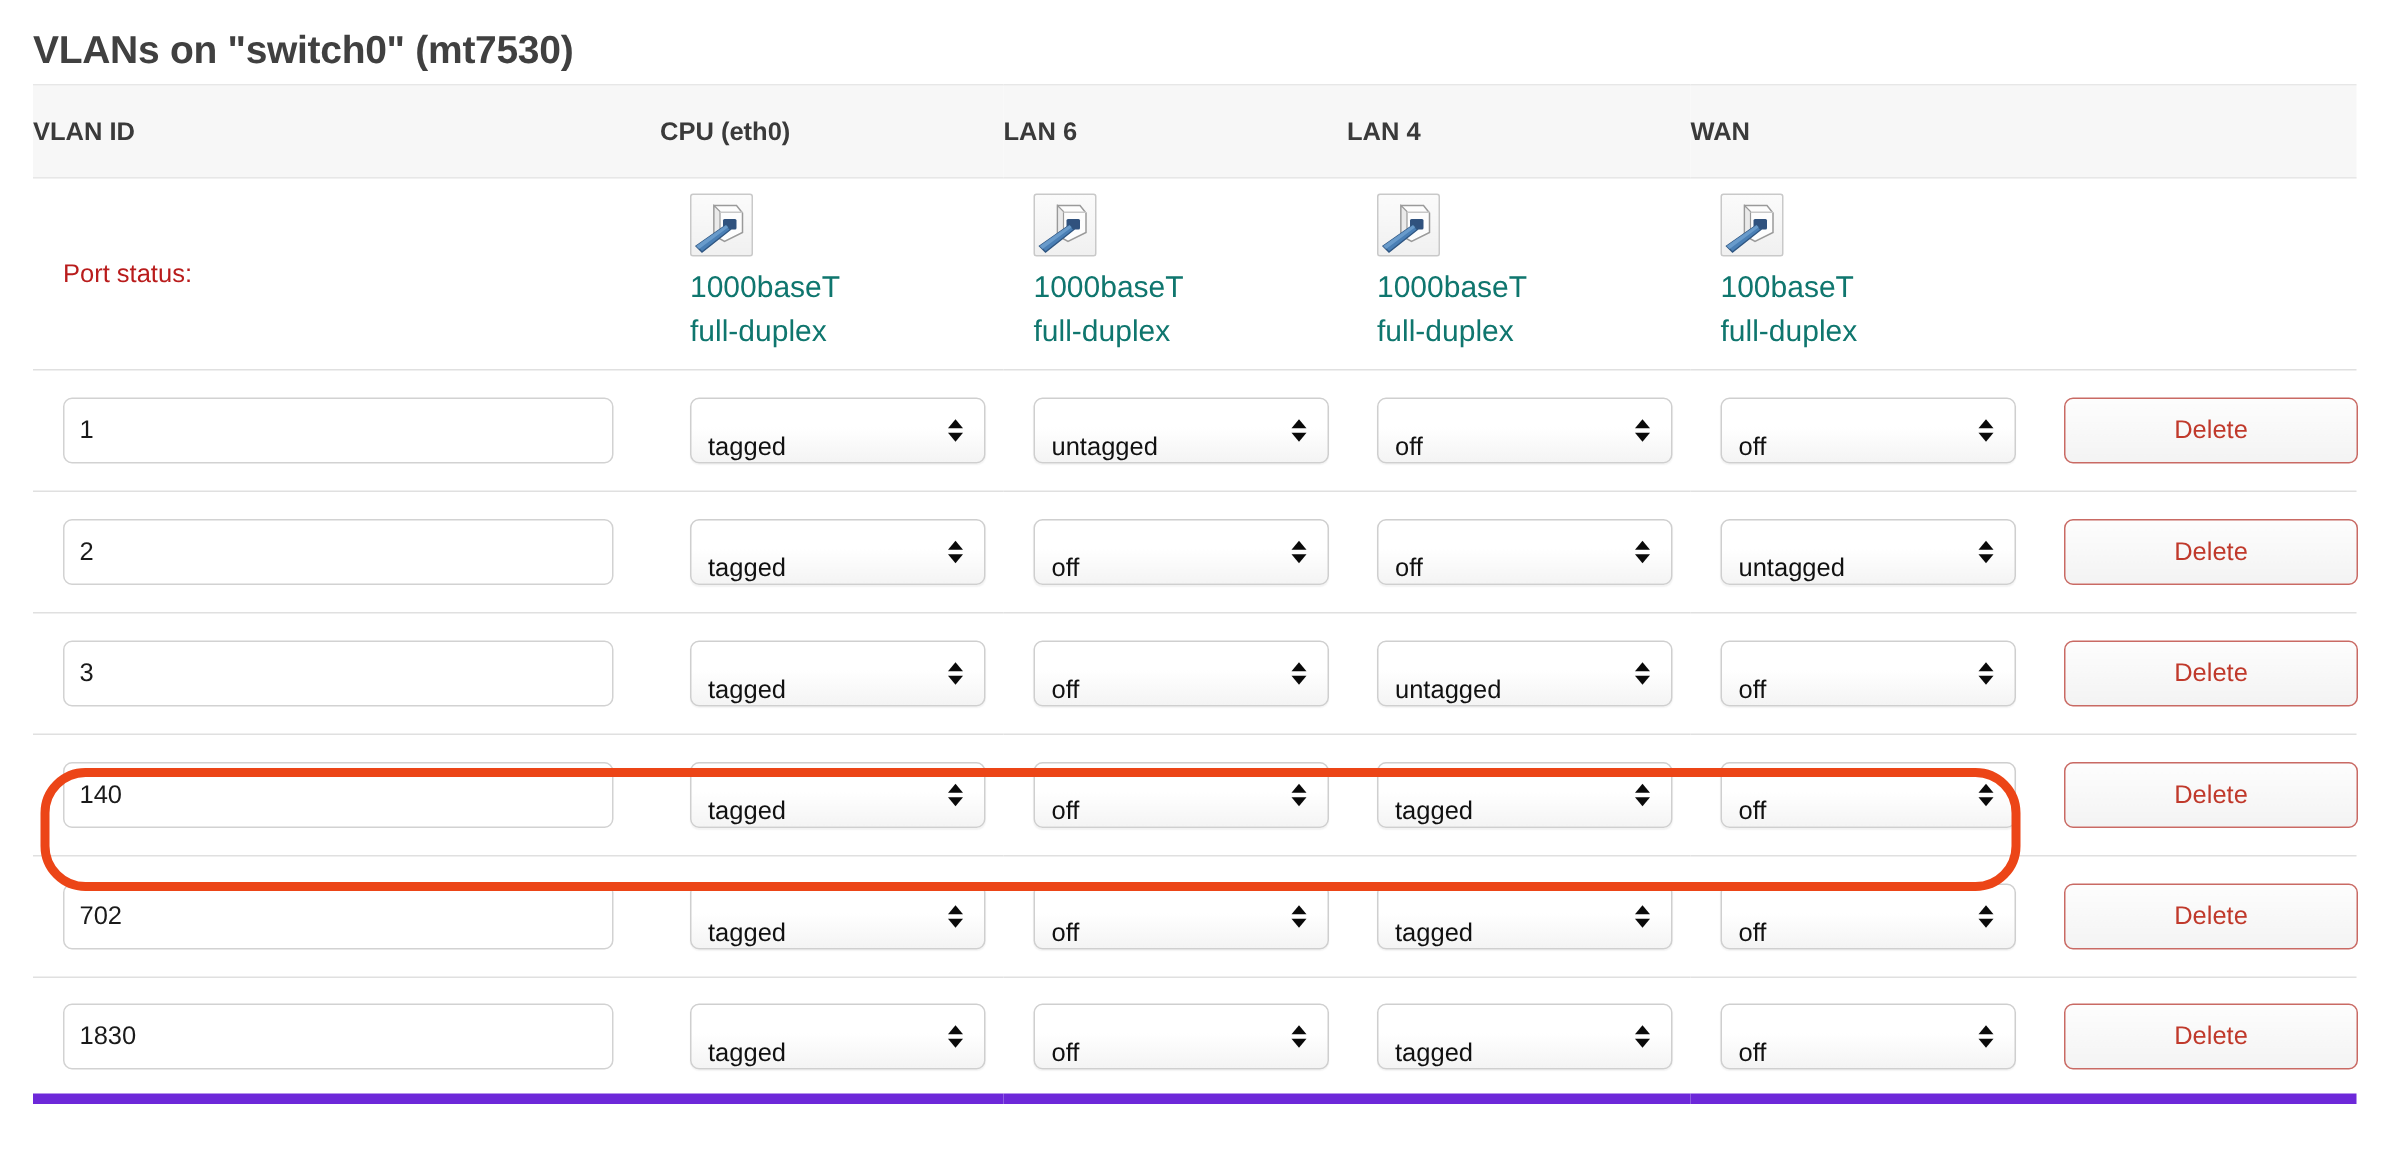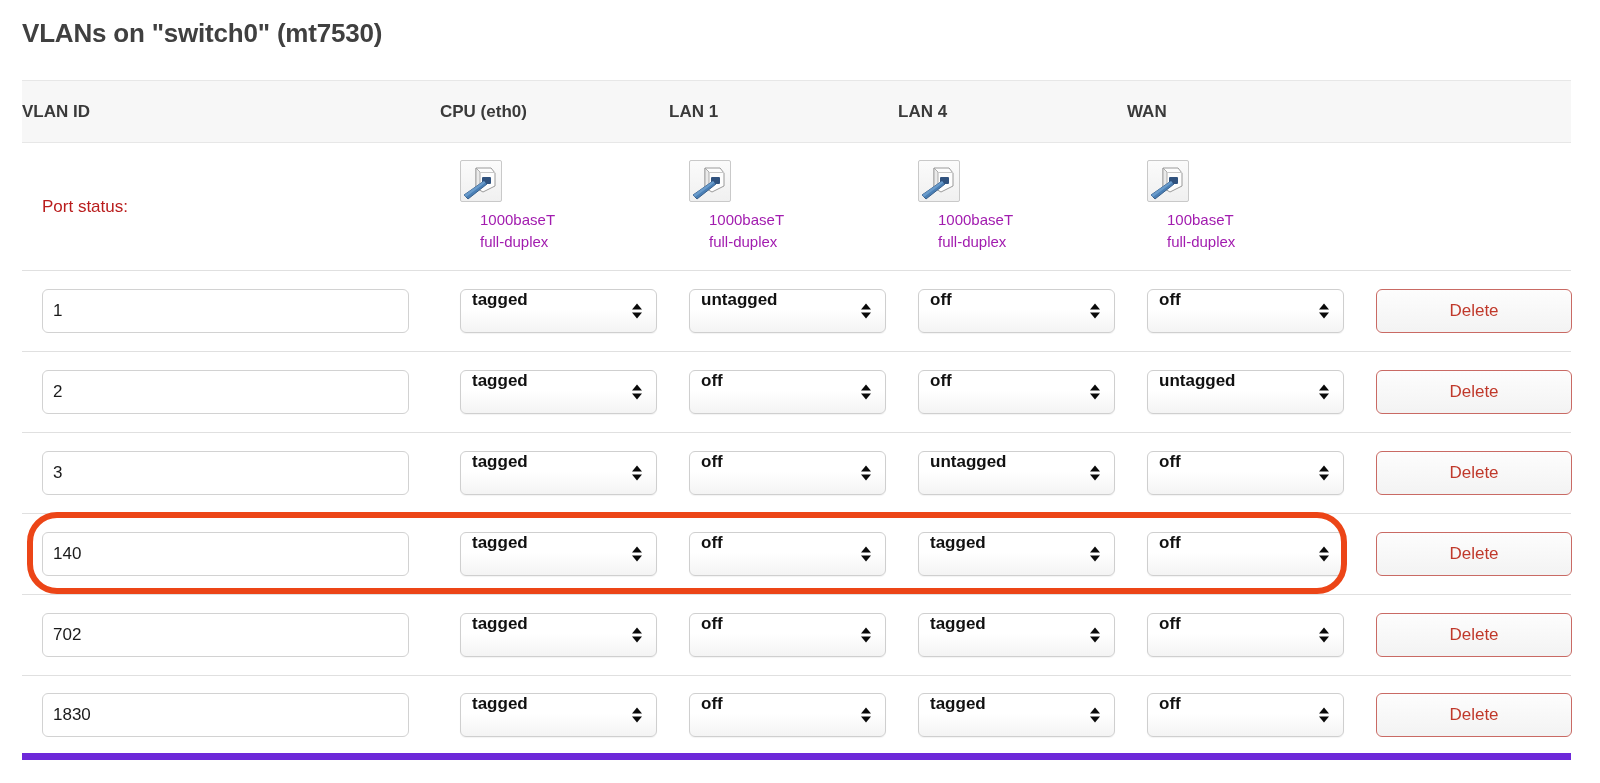--- a/index.html
+++ b/index.html
@@ -26,21 +26,21 @@
     font-weight: bold;
     color: #404040;
     letter-spacing: -0.2px;
     white-space: nowrap;
   }
 
   
   .vlan-table {
     position: absolute;
     left: 22px;
-    top: 80px;
+    top: 56px;
     width: 1526px;
     border-collapse: collapse;
     table-layout: fixed;
   }
   .vlan-table th,
   .vlan-table td {
     padding: 0;
     margin: 0;
     text-align: left;
     vertical-align: middle;
@@ -85,24 +85,23 @@
     border: 1px solid #c9c9c9;
     border-radius: 2px;
     position: relative;
     display: block;
     margin-bottom: 7px;
     overflow: hidden;
   }
   .port-icon svg { display: block; }
   .port-speed, .port-duplex {
     display: block;
-    font-size: 15px;
-    color: #a21caf;
+    font-size: 20px;
+    color: #0f766e;
     line-height: 1.45;
-    margin-left: 20px;
   }
 
   
   tbody tr.vlan-row td {
     border-bottom: 1px solid #e0e0e0;
     height: 81px;
     padding-left: 20px;
   }
   tbody tr.vlan-row:last-child td { border-bottom: 7px solid #6d28d9; }
 
@@ -123,23 +122,22 @@
   
   .port-select {
     position: relative;
     width: 197px;
     height: 44px;
     border: 1px solid #cfcfcf;
     border-radius: 6px;
     background: linear-gradient(#ffffff 0%, #ffffff 45%, #f4f4f4 100%);
     box-shadow: 0 1px 1px rgba(0,0,0,0.05);
     display: flex;
-    align-items: flex-start;
+    align-items: flex-end;
     cursor: pointer;
-    font-weight: bold;
   }
   .port-select .value {
     font-size: 17px;
     color: #111111;
     padding-left: 11px;
     white-space: nowrap;
   }
   .stepper {
     position: absolute;
     right: 14px;
@@ -194,21 +192,21 @@
 
 <div class="page">
 
   <div class="page-title">VLANs on "switch0" (mt7530)</div>
 
   <table class="vlan-table">
     <thead>
       <tr>
         <th class="col-vlanid">VLAN ID</th>
         <th class="col-port">CPU (eth0)</th>
-        <th class="col-port">LAN 1</th>
+        <th class="col-port">LAN 6</th>
         <th class="col-port">LAN 4</th>
         <th class="col-port">WAN</th>
         <th class="col-action"></th>
       </tr>
     </thead>
     <tbody>
       <tr class="port-status-row">
         <td>
           <span class="port-status-label">Port status:</span>
         </td>

